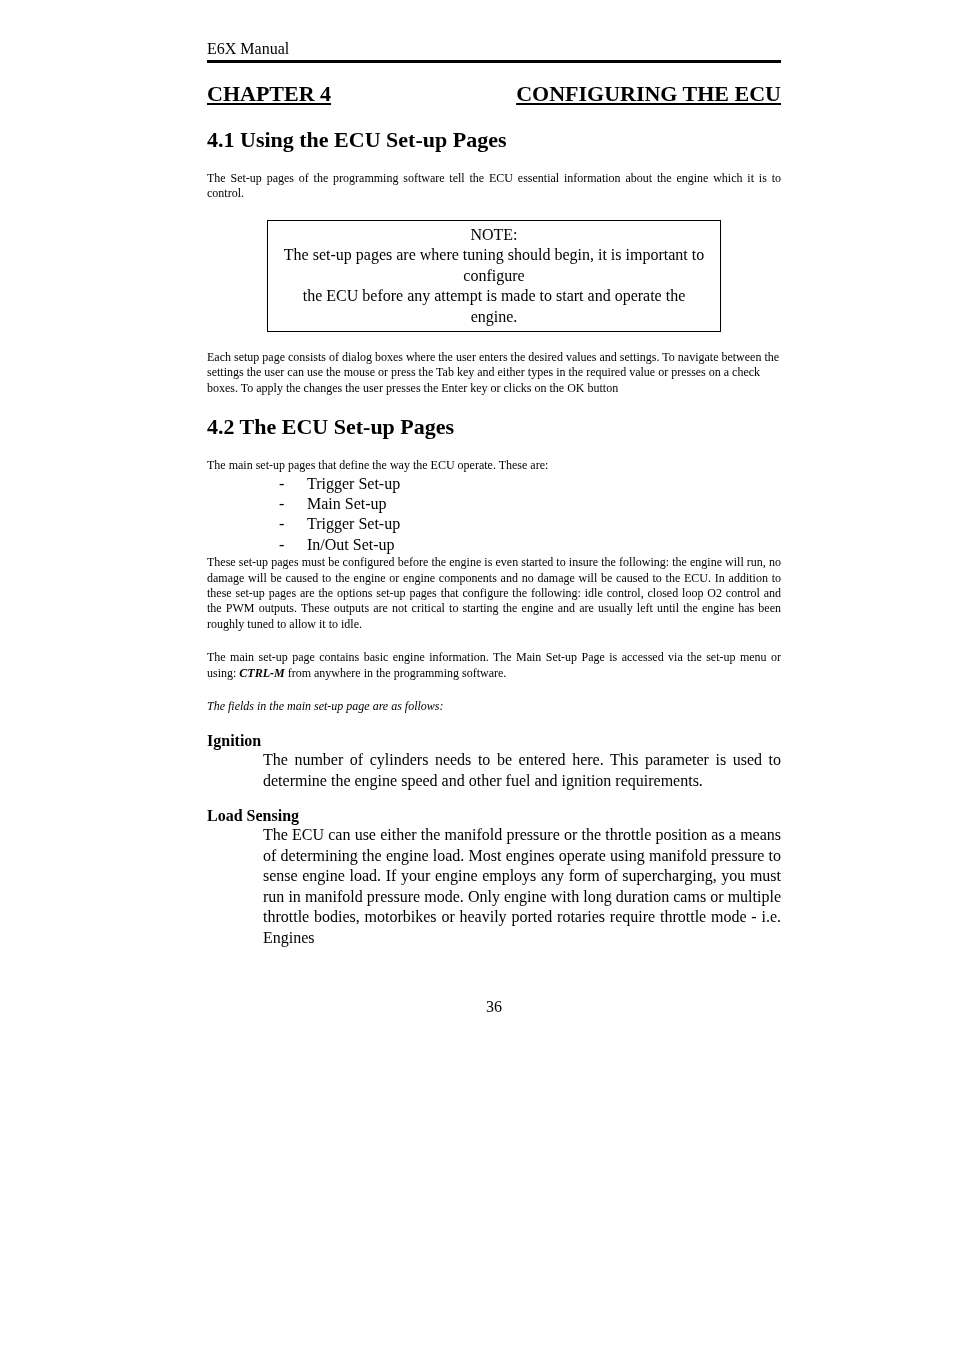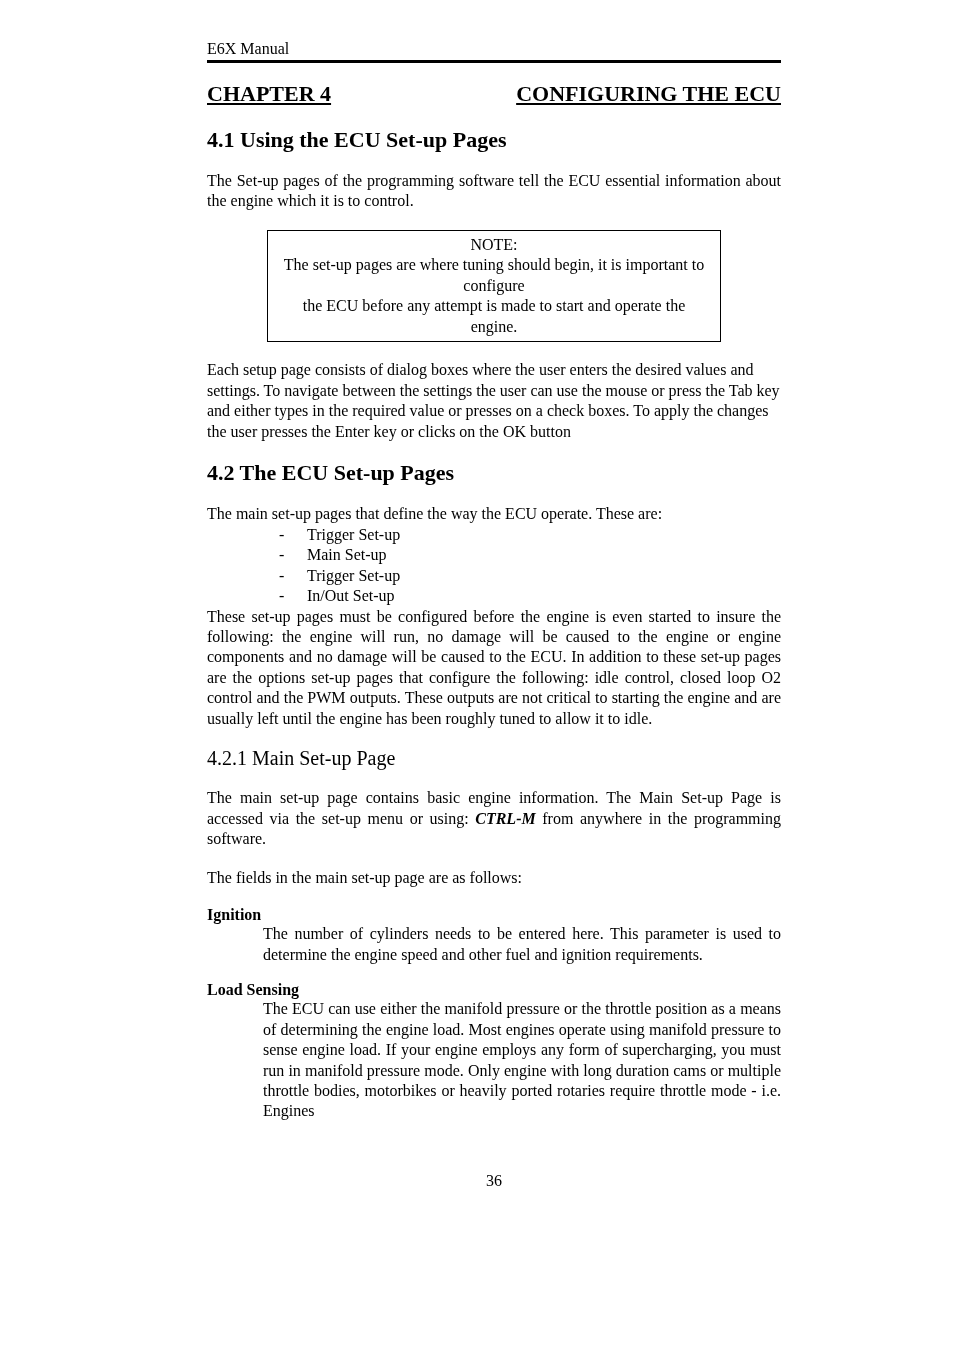--- a/index.html
+++ b/index.html
@@ -39,21 +39,21 @@
     font-size: 22px;
     font-weight: bold;
     margin: 16px 0 18px 0;
   }
   .h3 {
     font-size: 20px;
     font-weight: normal;
     margin: 16px 0 18px 0;
   }
   .para {
-    font-size: 16px;
+    font-size: 12px;
     text-align: justify;
     margin: 0 0 18px 0;
     line-height: 1.28;
   }
   .note-box {
     border: 1px solid #000;
     margin: 0 60px 18px 60px;
     padding: 4px 12px;
     text-align: center;
     font-size: 16px;
@@ -130,27 +130,26 @@
 
   <ul class="bullet-list">
     <li>Trigger Set-up</li>
     <li>Main Set-up</li>
     <li>Trigger Set-up</li>
     <li>In/Out Set-up</li>
   </ul>
 
   <p class="para">These set-up pages must be configured before the engine is even started to insure the following: the engine will run, no damage will be caused to the engine or engine components and no damage will be caused to the ECU.  In addition to these set-up pages are the options set-up pages that configure the following: idle control, closed loop O2 control and the PWM outputs.  These outputs are not critical to starting the engine and are usually left until the engine has been roughly tuned to allow it to idle.</p>
 
-  <div class="h3">4.2.1 Main Set-up Page</div>
 
   <p class="para">
     <span>The main set-up page contains basic engine information.  The Main Set-up Page is accessed via the set-up menu or using: </span><span class="bold-italic">CTRL-M</span><span> from anywhere in the programming software.</span>
   </p>
 
-  <p class="para" style="text-align:left;">The fields in the main set-up page are as follows:</p>
+  <p class="para" style="text-align:left;font-style:italic;">The fields in the main set-up page are as follows:</p>
 
   <div class="term">Ignition</div>
   <p class="defn">The number of cylinders needs to be entered here. This parameter is used to determine the engine speed and other fuel and ignition requirements.</p>
 
   <div class="term">Load Sensing</div>
   <p class="defn">The ECU can use either the manifold pressure or the throttle position as a means of determining the engine load.  Most engines operate using manifold pressure to sense engine load. If your engine employs any form of supercharging, you must run in manifold pressure mode.  Only engine with long duration cams or multiple throttle bodies, motorbikes or heavily ported rotaries require throttle mode - i.e. Engines</p>
 
   <div class="page-number">36</div>
 
 </div>

